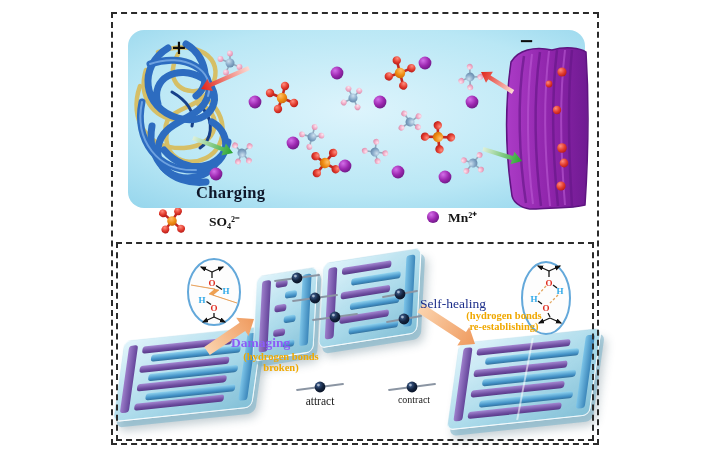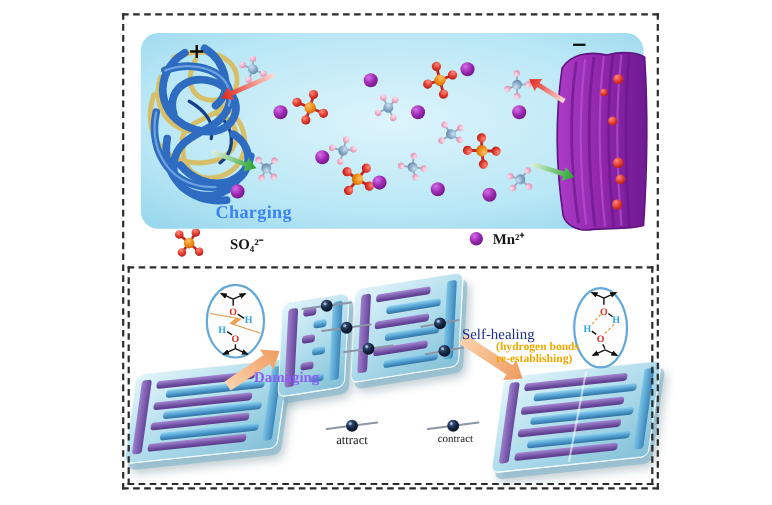--- a/index.html
+++ b/index.html
@@ -7,30 +7,30 @@
          font-family:"Liberation Serif", serif;}
   .dashed-box{position:absolute;border:2px dashed #2b2b2b;pointer-events:none;z-index:4;}
   #outer-box{left:111px;top:12px;width:484px;height:429px;}
   #bottom-box{left:116px;top:242px;width:474px;height:195px;}
   .top-panel{position:absolute;left:128px;top:30px;width:457px;height:178px;border-radius:16px;
              background:radial-gradient(90% 85% at 50% 45%, #ddf4fc 0%, #b9e7f5 55%, #84cde8 100%);
              z-index:1;}
   .overlay{position:absolute;left:0;top:0;z-index:3;pointer-events:none;}
   .lbl{position:absolute;z-index:5;line-height:1.05;}
   #discharging{left:215px;top:33px;font-weight:bold;font-size:16.5px;color:#e3201b;letter-spacing:.3px;}
-  #charging{left:196px;top:184px;font-weight:bold;font-size:16.5px;color:#3b82f6;letter-spacing:.3px;}
+  #charging{left:196px;top:184px;font-weight:bold;font-size:16.5px;color:#0f172a;letter-spacing:.3px;}
   #plus-sign{left:171px;top:38px;font-weight:bold;font-size:19px;color:#0c0c0c;font-family:"DejaVu Sans",sans-serif;}
   #minus-sign{left:519px;top:32px;font-weight:bold;font-size:18px;color:#0c0c0c;font-family:"DejaVu Sans",sans-serif;}
   .legend-item{position:absolute;top:208px;display:flex;align-items:center;gap:6px;z-index:5;}
   #leg-so4{left:159px;gap:24px;} #leg-nh4{left:337px;} #leg-mn{left:424px;align-items:center;}
   .legend-label{font-weight:bold;font-size:13.5px;color:#151515;}
   #damaging{left:231px;top:336px;font-weight:bold;font-size:13.5px;color:#8b5cf6;}
   #damaging-sub{left:225px;top:351px;width:112px;font-weight:bold;font-size:10.5px;color:#f0a800;text-align:center;}
   #self-healing{left:420px;top:297px;font-weight:normal;font-size:13.5px;color:#1c2e8a;}
-  #self-healing-sub{left:451px;top:310px;width:86px;font-weight:bold;font-size:10.5px;color:#f0a800;text-align:left;}
+  #self-healing-sub{left:461px;top:310px;width:86px;font-weight:bold;font-size:10.5px;color:#f0a800;text-align:center;}
   #attract{left:294px;top:395px;width:52px;text-align:center;font-size:11.5px;color:#1a1a1a;}
   #contract{left:387px;top:395px;width:54px;text-align:center;font-size:10px;color:#1a1a1a;}
   
   .device{position:absolute;z-index:2;border-radius:7px;border:1px solid rgba(255,255,255,.75);
           background:linear-gradient(150deg, rgba(224,244,251,.97) 0%, rgba(166,216,233,.94) 55%, rgba(120,186,211,.92) 100%);
           box-shadow:4px 6px 0 rgba(120,178,202,.55), 7px 10px 9px rgba(35,75,95,.28);}
   #dev-left{left:118px;top:334px;width:138px;height:78px;transform:rotate(-6deg) skewX(-14deg);}
   #dev-mid-l{left:254px;top:272px;width:60px;height:82px;transform:rotate(-9deg) skewX(-12deg);}
   #dev-mid-r{left:320px;top:256px;width:98px;height:82px;transform:rotate(-9deg) skewX(-12deg);}
   #dev-right{left:452px;top:336px;width:142px;height:84px;transform:rotate(-6deg) skewX(-14deg);}
@@ -469,20 +469,21 @@
     <span class="legend-label">SO₄²⁻</span>
   </div>
   <div class="legend-item" id="leg-mn">
     <svg width="18" height="18" viewBox="-9 -9 18 18" id="licon-mn">
         <circle cx="0" cy="0" r="6.08" fill="url(#gM)"></circle>
       </svg>
     <span class="legend-label">Mn²⁺</span>
   </div>
 
   <div class="lbl" id="damaging">Damaging</div>
+  <div class="lbl" id="damaging-sub">(hydrogen bonds broken)</div>
   <div class="lbl" id="self-healing">Self-healing</div>
   <div class="lbl" id="self-healing-sub">(hydrogen bonds re-establishing)</div>
   <div class="lbl" id="attract">attract</div>
   <div class="lbl" id="contract">contract</div>
 
   <div class="dashed-box" id="outer-box"></div>
   <div class="dashed-box" id="bottom-box"></div>
 </div>
 
 </body></html>

